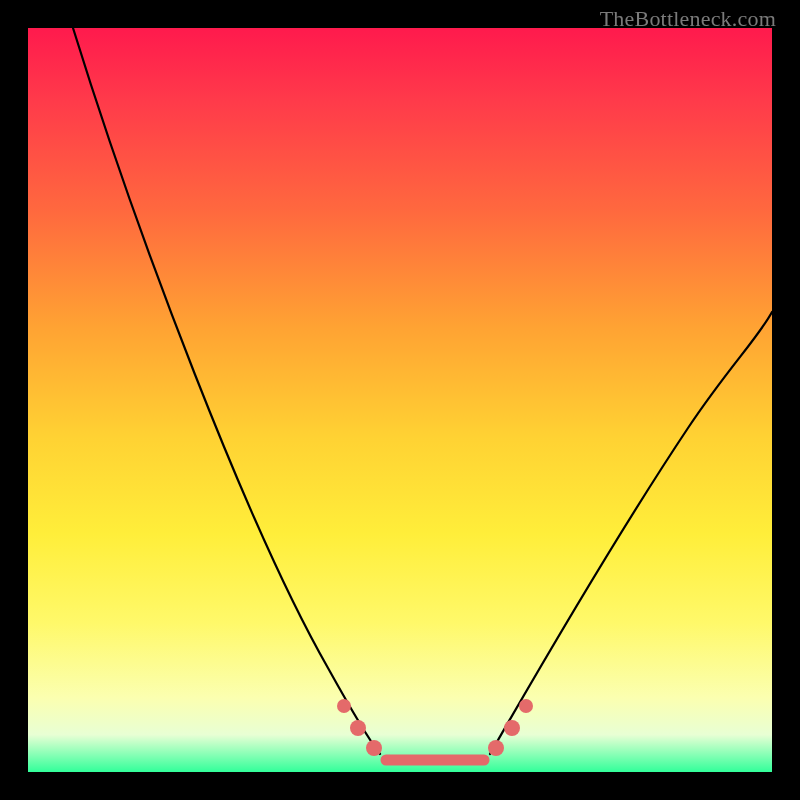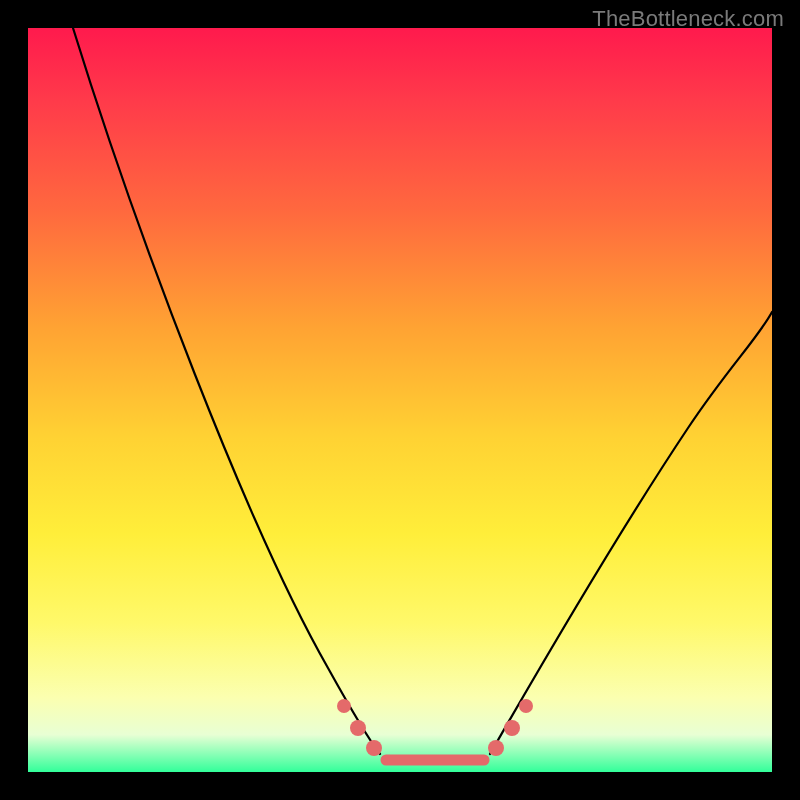--- a/index.html
+++ b/index.html
@@ -26,25 +26,26 @@
       #ffee3a 68%,
       #fff96a 80%,
       #fbffb0 90%,
       #e8ffd4 95%,
       #32ff9a 100%
     );
   }
   .watermark {
     position: absolute;
     top: 6px;
-    right: 16px;
+    right: 24px;
     color: #7a7a7a;
     font-size: 22px;
     letter-spacing: 0.2px;
     user-select: none;
+    font-family: Liberation Serif, serif;
   }
   svg.curve {
     position: absolute;
     left: 0;
     top: 0;
     width: 744px;
     height: 744px;
     overflow: visible;
   }
   .stroke {

